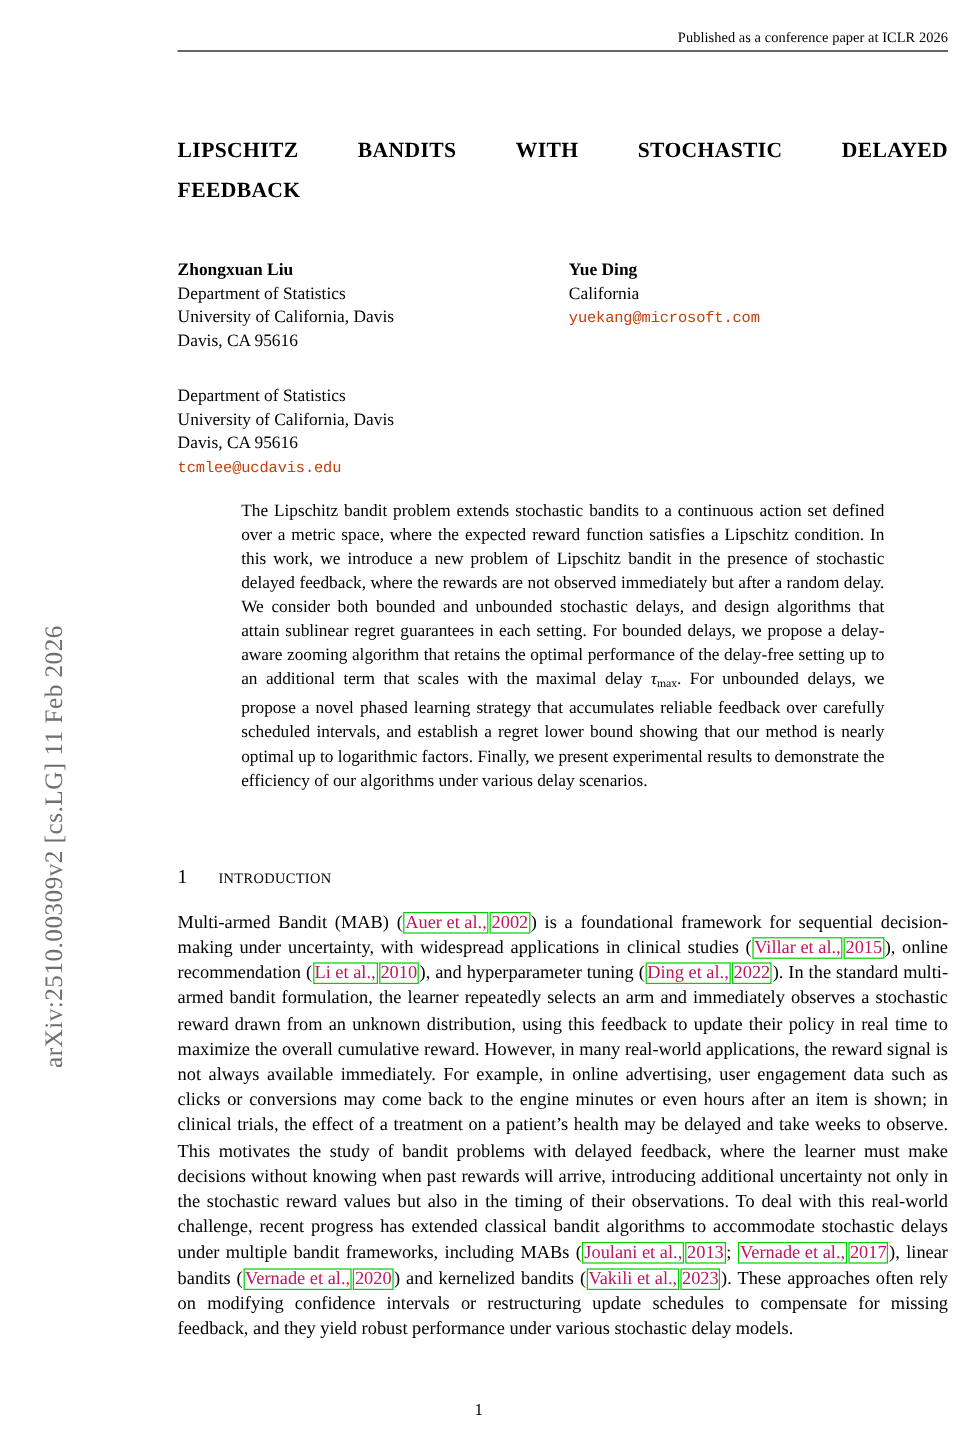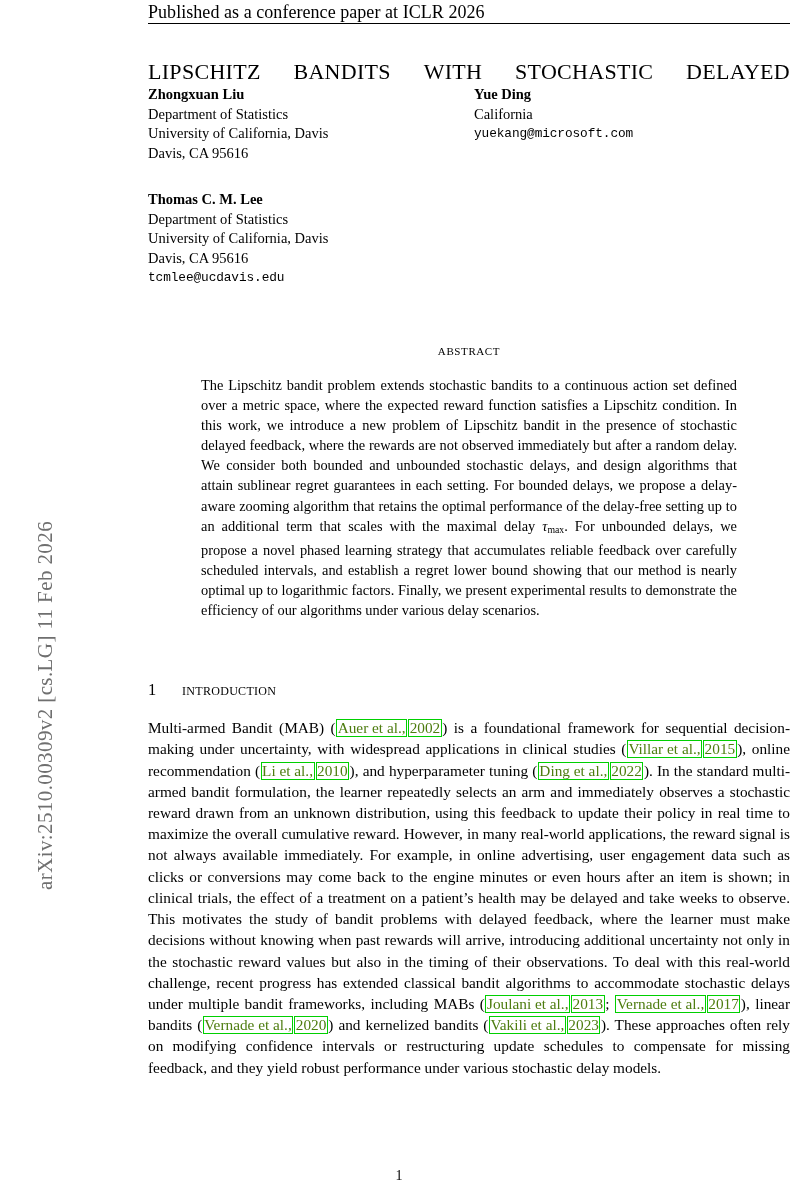--- a/index.html
+++ b/index.html
@@ -44,49 +44,52 @@
   
   .content {
     position: absolute;
     left: 148px;
     top: 0px;
     width: 642px;
   }
 
   
   .runhead {
-    font-size: 18px;
+    font-size: 12px;
     line-height: 15px;
-    padding-top: 5px;
+    padding-top: 24px;
     padding-bottom: 3px;
     letter-spacing: 0.05px;
+    text-align: right;
   }
   .runhead-rule {
     border-bottom: 1.4px solid #000;
     width: 100%;
     margin-bottom: 0px;
   }
 
   
   .title {
-    margin-top: 28px;
-    font-size: 32px;
+    margin-top: 64px;
+    font-size: 25px;
     line-height: 33px;
     font-variant: small-caps;
     text-transform: lowercase;
     letter-spacing: 0.3px;
     text-align: justify;
     text-align-last: left;
     word-spacing: 2px;
+    font-weight: bold;
   }
   .title .ttl-line1 { display:block; text-align: justify; text-align-last: justify; }
   .title .ttl-line2 { display:block; }
 
   
   .authors {
+    margin-top: 43px;
     position: relative;
   }
   .author-row {
     display: flex;
     flex-direction: row;
   }
   .author-block { width: 50%; }
   .author-block.second { padding-left: 10px; }
   .auth-name {
     font-weight: bold;
@@ -94,21 +97,21 @@
     line-height: 19.5px;
   }
   .auth-line {
     font-size: 14.5px;
     line-height: 19.5px;
   }
   .auth-mail {
     font-family: "Liberation Mono", "DejaVu Sans Mono", monospace;
     font-size: 12.8px;
     line-height: 20px;
-    color: #000000;
+    color: #c2410c;
     letter-spacing: -0.1px;
   }
   .author-row.second-row { margin-top: 27px; }
 
   
   .abstract-head {
     margin-top: 54px;
     text-align: center;
     font-size: 15px;
     font-variant: small-caps;
@@ -150,21 +153,21 @@
     hyphens: none;
   }
 
   
   .cite {
     border: 1.1px solid #00d000;
     padding: 0px 0.5px;
     margin: 0 0.5px;
     display: inline-block;
     line-height: 16px;
-    color: #4d7c0f;
+    color: #be185d;
   }
 
   
   .pagenum {
     position: absolute;
     left: 0;
     right: 0;
     top: 1168px;
     text-align: center;
     font-size: 14px;
@@ -185,52 +188,51 @@
     <div class="stamp-text">arXiv:2510.00309v2  [cs.LG]  11 Feb 2026</div>
   </div>
 
   <div class="content">
 
     <div class="runhead">Published as a conference paper at ICLR 2026</div>
     <div class="runhead-rule"></div>
 
     <div class="title">
       <span class="ttl-line1">Lipschitz Bandits with Stochastic Delayed</span>
+      <span class="ttl-line2">Feedback</span>
     </div>
 
     <div class="authors">
 
       <div class="author-row">
         <div class="author-block">
           <div class="auth-name">Zhongxuan Liu</div>
           <div class="auth-line">Department of Statistics</div>
           <div class="auth-line">University of California, Davis</div>
           <div class="auth-line">Davis, CA 95616</div>
         </div>
         <div class="author-block second">
           <div class="auth-name">Yue Ding</div>
           <div class="auth-line">California</div>
           <div class="auth-mail">yuekang@microsoft.com</div>
         </div>
       </div>
 
       <div class="author-row second-row">
         <div class="author-block">
-          <div class="auth-name">Thomas C. M. Lee</div>
           <div class="auth-line">Department of Statistics</div>
           <div class="auth-line">University of California, Davis</div>
           <div class="auth-line">Davis, CA 95616</div>
           <div class="auth-mail">tcmlee@ucdavis.edu</div>
         </div>
         <div class="author-block second"></div>
       </div>
 
     </div>
 
-    <div class="abstract-head">Abstract</div>
     <div class="abstract-body"><span>The Lipschitz bandit problem extends stochastic bandits to a continuous action set defined over a metric space, where the expected reward function satisfies a Lipschitz condition. In this work, we introduce a new problem of Lipschitz bandit in the presence of stochastic delayed feedback, where the rewards are not observed immediately but after a random delay. We consider both bounded and unbounded stochastic delays, and design algorithms that attain sublinear regret guarantees in each setting. For bounded delays, we propose a delay-aware zooming algorithm that retains the optimal performance of the delay-free setting up to an additional term that scales with the maximal delay </span><span class="ital">τ</span><sub class="rm">max</sub><span>. For unbounded delays, we propose a novel phased learning strategy that accumulates reliable feedback over carefully scheduled intervals, and establish a regret lower bound showing that our method is nearly optimal up to logarithmic factors. Finally, we present experimental results to demonstrate the efficiency of our algorithms under various delay scenarios.</span></div>
 
     <div class="section-head"><span class="secnum">1</span><span>Introduction</span></div>
 
     <div class="body-p"><span>Multi-armed Bandit (MAB) (</span><span class="cite">Auer et al.,</span><span class="cite">2002</span><span>) is a foundational framework for sequential decision-making under uncertainty, with widespread applications in clinical studies (</span><span class="cite">Villar et al.,</span><span class="cite">2015</span><span>), online recommendation (</span><span class="cite">Li et al.,</span><span class="cite">2010</span><span>), and hyperparameter tuning (</span><span class="cite">Ding et al.,</span><span class="cite">2022</span><span>). In the standard multi-armed bandit formulation, the learner repeatedly selects an arm and immediately observes a stochastic reward drawn from an unknown distribution, using this feedback to update their policy in real time to maximize the overall cumulative reward. However, in many real-world applications, the reward signal is not always available immediately. For example, in online advertising, user engagement data such as clicks or conversions may come back to the engine minutes or even hours after an item is shown; in clinical trials, the effect of a treatment on a patient’s health may be delayed and take weeks to observe. This motivates the study of bandit problems with delayed feedback, where the learner must make decisions without knowing when past rewards will arrive, introducing additional uncertainty not only in the stochastic reward values but also in the timing of their observations. To deal with this real-world challenge, recent progress has extended classical bandit algorithms to accommodate stochastic delays under multiple bandit frameworks, including MABs (</span><span class="cite">Joulani et al.,</span><span class="cite">2013</span><span>; </span><span class="cite">Vernade et al.,</span><span class="cite">2017</span><span>), linear bandits (</span><span class="cite">Vernade et al.,</span><span class="cite">2020</span><span>) and kernelized bandits (</span><span class="cite">Vakili et al.,</span><span class="cite">2023</span><span>). These approaches often rely on modifying confidence intervals or restructuring update schedules to compensate for missing feedback, and they yield robust performance under various stochastic delay models.</span></div>
 
   </div>
 
   <div class="pagenum">1</div>
 

